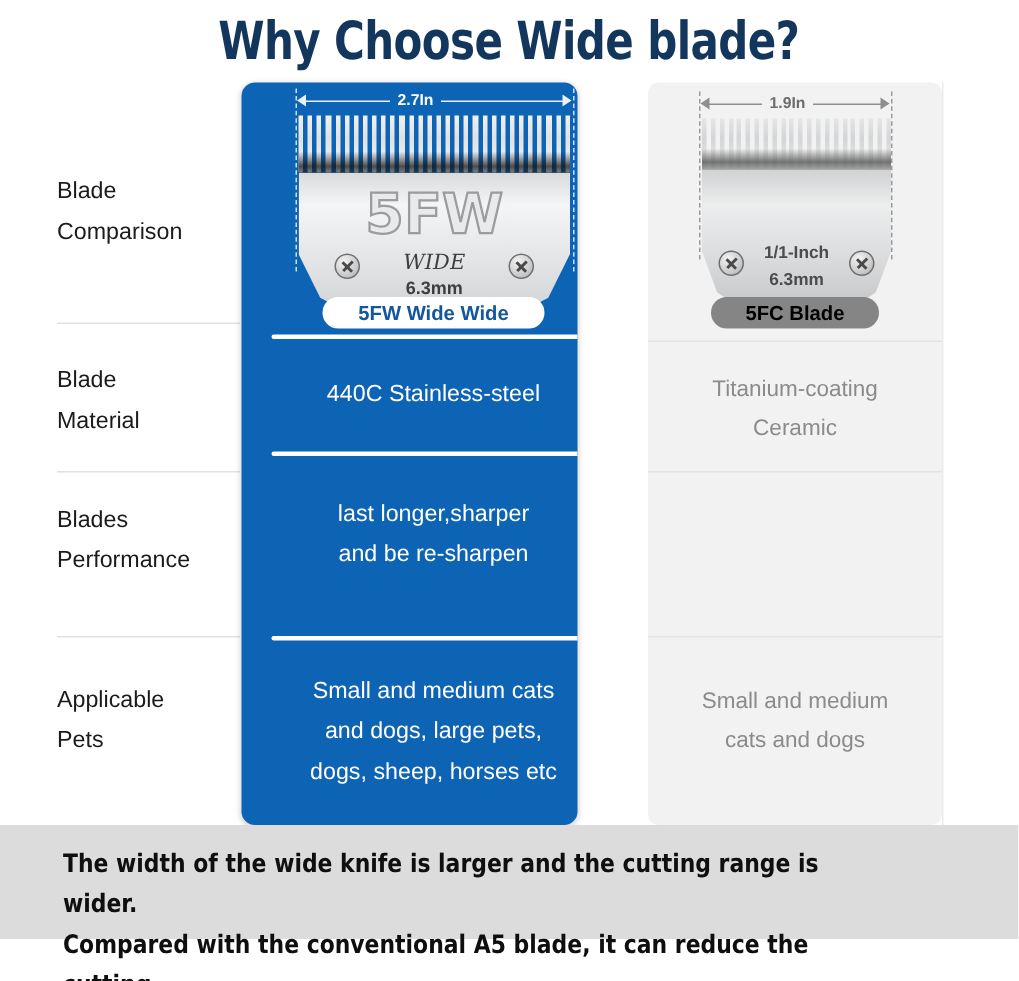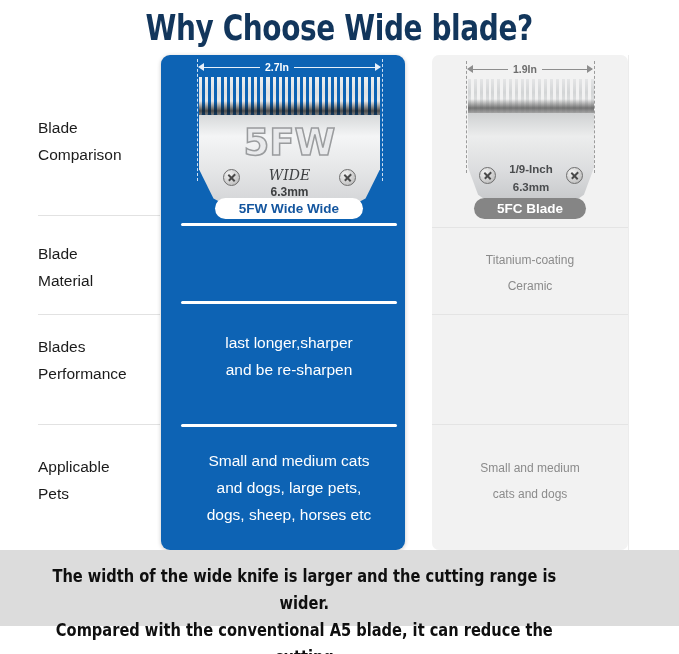--- a/index.html
+++ b/index.html
@@ -67,21 +67,21 @@
     left: 38px;
     width: 122px;
     height: 1px;
     background: #e2e2e2;
   }
 
   
   .blue-panel {
     position: absolute;
     left: 161px; top: 0;
-    width: 244px; height: 495px;
+    width: 224px; height: 495px;
     background: #0d63b4;
     border-radius: 9px;
     box-shadow: 0 1px 4px rgba(0,0,0,0.22);
     overflow: hidden;
   }
   .blue-divider {
     position: absolute;
     left: 20px;
     width: 216px;
     height: 3px;
@@ -111,21 +111,21 @@
     left: 0;
     width: 196px;
     height: 1px;
     background: #e4e4e4;
   }
   .gray-text {
     position: absolute;
     left: 4px;
     width: 188px;
     color: #8b8b8b;
-    font-size: 12px;
+    font-size: 15px;
     line-height: 26px;
     text-align: center;
   }
   .gray-edge {
     position: absolute;
     left: 628px; top: 0;
     width: 1px; height: 495px;
     background: #ececec;
   }
 
@@ -243,30 +243,29 @@
     line-height: 21px;
     text-align: center;
     font-weight: bold;
   }
   .pill-white {
     background: #ffffff;
     color: #14569f;
   }
   .pill-gray {
     background: #858585;
-    color: #ffffff;
+    color: #000000;
   }
 
   
   .footer {
     position: absolute;
     left: 0; top: 550px;
     width: 679px; height: 76px;
     background: #dcdcdc;
-    text-align: center;
   }
   .footer-text {
     position: absolute;
     left: 42px; top: 13px;
     width: 610px;
     font-family: "DejaVu Sans", sans-serif;
     font-weight: bold;
     font-size: 17px;
     line-height: 27px;
     color: #0f0f0f;
@@ -372,20 +371,23 @@
       <div class="mark-wide" style="top:90px;font-size:14px;color:#3d3f41;">WIDE</div>
       <div class="mark-mm" style="top:108px;font-size:12px;color:#3d3f41;">6.3mm</div>
       <div class="screw" style="left:24px;top:92px;"></div>
       <div class="screw" style="left:140px;top:92px;"></div>
     </div>
 
     <div class="pill pill-white" style="left:54px;top:143px;width:148px;">5FW Wide Wide</div>
 
     <div class="blue-divider" style="top:168px;"></div>
 
+    <div class="blue-text" style="top:194px;">
+      <span>440C Stainless-steel</span>
+    </div>
 
     <div class="blue-divider" style="top:246px;"></div>
 
     <div class="blue-text" style="top:274px;">
       <div>last longer,sharper</div>
       <div>and be re-sharpen</div>
     </div>
 
     <div class="blue-divider" style="top:369px;"></div>
 
@@ -429,21 +431,21 @@
           <div class="tooth" style="width: 2.39234%; height: 34px; background: linear-gradient(rgb(228, 229, 230) 0%, rgb(211, 213, 214) 40%, rgb(236, 237, 237) 100%);"></div>
           <div class="tooth" style="width: 2.39234%; height: 34px; background: linear-gradient(rgb(228, 229, 230) 0%, rgb(211, 213, 214) 40%, rgb(236, 237, 237) 100%);"></div>
           <div class="tooth" style="width: 2.39234%; height: 34px; background: linear-gradient(rgb(228, 229, 230) 0%, rgb(211, 213, 214) 40%, rgb(236, 237, 237) 100%);"></div>
           <div class="tooth" style="width: 2.39234%; height: 34px; background: linear-gradient(rgb(228, 229, 230) 0%, rgb(211, 213, 214) 40%, rgb(236, 237, 237) 100%);"></div>
           <div class="tooth" style="width: 2.39234%; height: 34px; background: linear-gradient(rgb(228, 229, 230) 0%, rgb(211, 213, 214) 40%, rgb(236, 237, 237) 100%);"></div>
         </div>
       <div class="tooth-shadow" style="top:20px;height:20px;background:linear-gradient(to bottom,rgba(30,30,30,0.0),rgba(40,40,40,0.62) 45%,rgba(80,80,80,0.12));"></div>
       <div class="blade-plate" style="top:34px;height:94px;
                   background:linear-gradient(to bottom,#cfd1d2 0%,#eceded 25%,#dcdddf 60%,#c3c5c7 100%);
                   clip-path:polygon(0 0,100% 0,100% 58%,92% 87%,78% 100%,22% 100%,8% 87%,0 58%);"></div>
-      <div class="mark-wide" style="top:84px;font-size:11.5px;font-style:normal;font-family:'Liberation Sans',sans-serif;font-weight:bold;color:#4a4c4e;">1/9-Inch</div>
+      <div class="mark-wide" style="top:84px;font-size:11.5px;font-style:normal;font-family:'Liberation Sans',sans-serif;font-weight:bold;color:#4a4c4e;">1/1-Inch</div>
       <div class="mark-mm" style="top:102px;font-size:11.5px;color:#4a4c4e;">6.3mm</div>
       <div class="screw" style="left:11px;top:88px;"></div>
       <div class="screw" style="left:98px;top:88px;"></div>
     </div>
 
     <div class="pill pill-gray" style="left:42px;top:143px;width:112px;">5FC Blade</div>
 
     <div class="gray-divider" style="top:172px;"></div>
 
     <div class="gray-text" style="top:192px;">

